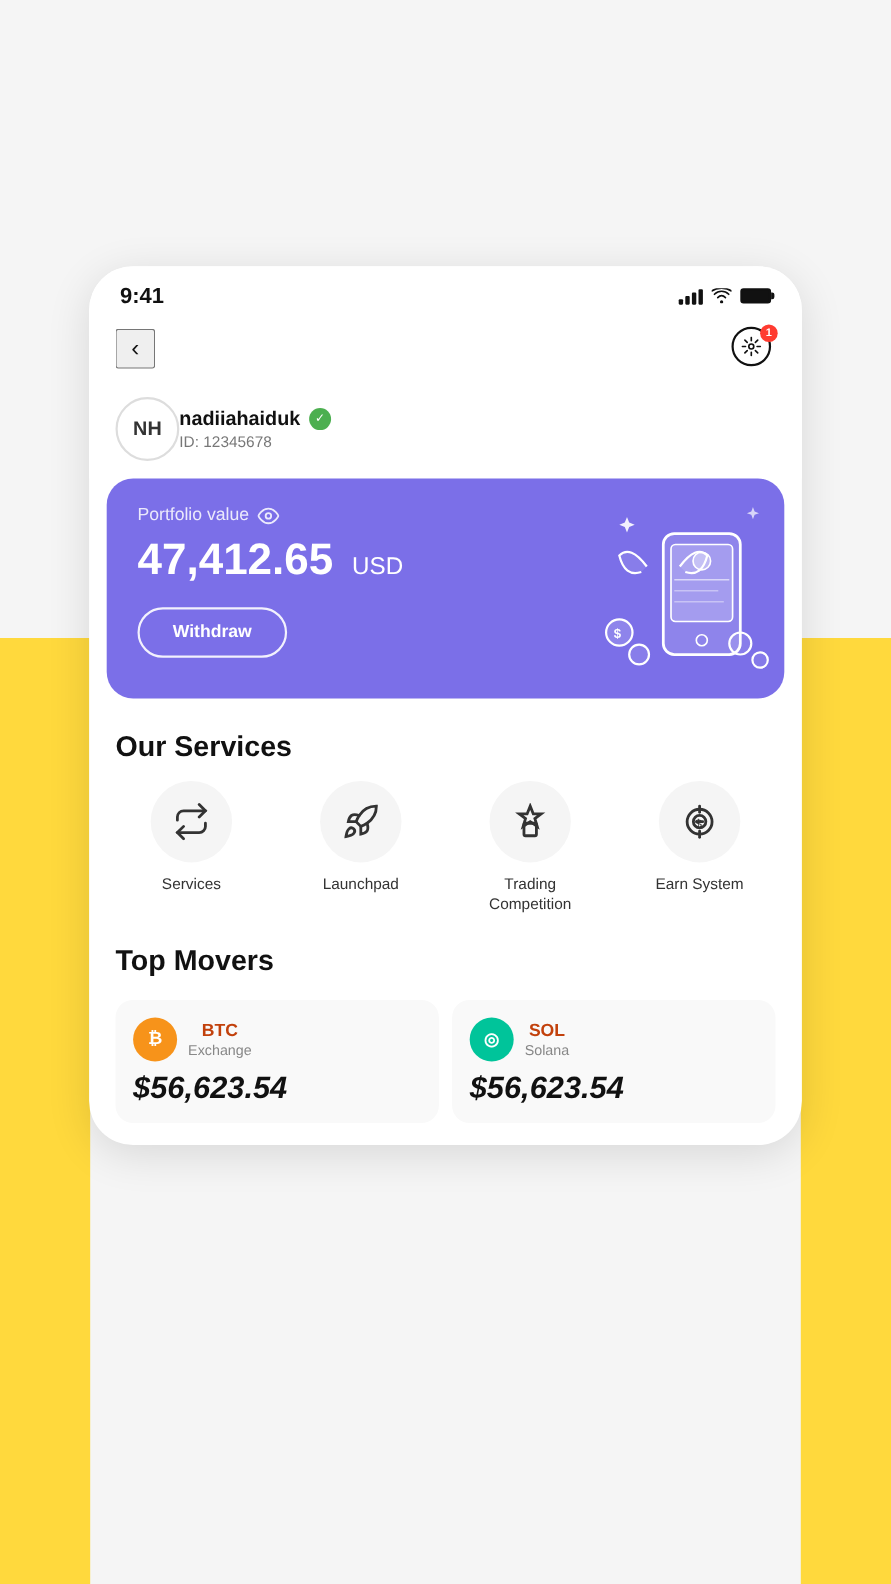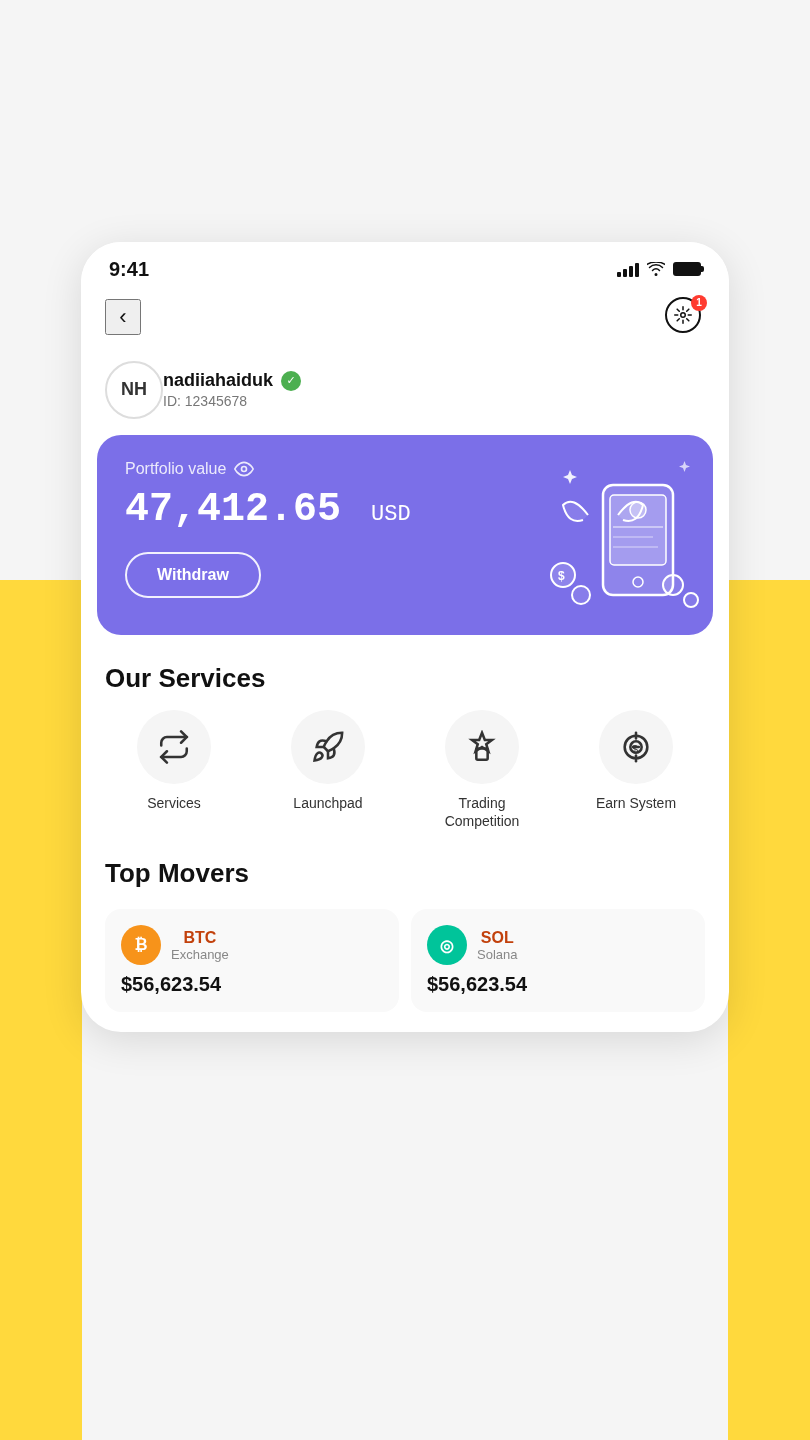--- a/index.html
+++ b/index.html
@@ -254,21 +254,20 @@
       align-items: center;
       gap: 8px;
       margin-bottom: 8px;
     }
 
     .portfolio-amount {
       font-size: 40px;
       font-weight: 700;
       color: #fff;
       margin-bottom: 4px;
-      font-family: Liberation Mono, monospace;
     }
 
     .portfolio-currency {
       font-size: 22px;
       font-weight: 400;
       margin-left: 6px;
     }
 
     .portfolio-actions {
       display: flex;
@@ -379,23 +378,24 @@
       color: #c2410c;
       text-align: center;
     }
 
     .coin-info-fullname {
       font-size: 13px;
       color: #888;
     }
 
     .coin-price {
-      font-size: 20px;
+      font-size: 28px;
       font-weight: 700;
       color: #111;
+      font-style: italic;
     }
 
     
     svg {
       display: block;
     }
   </style>
 </head>
 <body>
 

